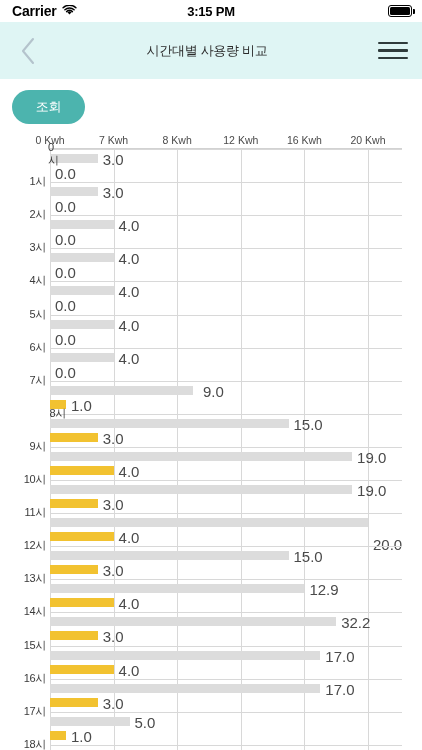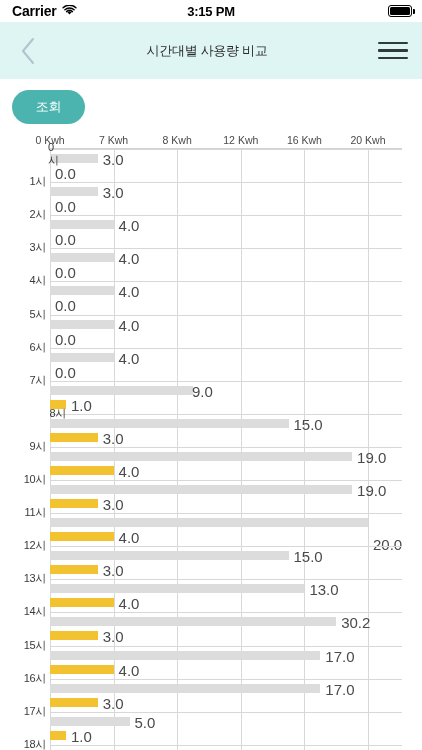--- a/index.html
+++ b/index.html
@@ -201,21 +201,21 @@
       <div class="hline" style="top: 165.5px;"></div>
       <div class="bar bar-gray" style="top: 170.5px; height: 9px; width: 63.6px; background: rgb(220, 220, 220);"></div>
       <div class="bar-val" style="left: 68.6px; top: 167.5px;">4.0</div>
       <div class="bar-val" style="left: 5px; top: 181.5px;">0.0</div>
       <div class="hline" style="top: 198.6px;"></div>
       <div class="bar bar-gray" style="top: 203.6px; height: 9px; width: 63.6px; background: rgb(220, 220, 220);"></div>
       <div class="bar-val" style="left: 68.6px; top: 200.6px;">4.0</div>
       <div class="bar-val" style="left: 5px; top: 214.6px;">0.0</div>
       <div class="hline" style="top: 231.7px;"></div>
       <div class="bar bar-gray" style="top: 236.7px; height: 9px; width: 143.1px; background: rgb(220, 220, 220);"></div>
-      <div class="bar-val" style="left: 142px; top: 233.7px;">9.0</div>
+      <div class="bar-val" style="left: 153px; top: 233.7px;">9.0</div>
       <div class="bar bar-yellow" style="top: 250.7px; height: 9px; width: 15.9px; background: rgb(242, 194, 48);"></div>
       <div class="bar-val" style="left: 20.9px; top: 247.7px;">1.0</div>
       <div class="hline" style="top: 264.8px;"></div>
       <div class="bar bar-gray" style="top: 269.8px; height: 9px; width: 238.5px; background: rgb(220, 220, 220);"></div>
       <div class="bar-val" style="left: 243.5px; top: 266.8px;">15.0</div>
       <div class="bar bar-yellow" style="top: 283.8px; height: 9px; width: 47.7px; background: rgb(242, 194, 48);"></div>
       <div class="bar-val" style="left: 52.7px; top: 280.8px;">3.0</div>
       <div class="hline" style="top: 297.9px;"></div>
       <div class="bar bar-gray" style="top: 302.9px; height: 9px; width: 302.1px; background: rgb(220, 220, 220);"></div>
       <div class="bar-val" style="left: 307.1px; top: 299.9px;">19.0</div>
@@ -231,26 +231,26 @@
       <div class="bar-val" style="left: 323px; top: 387px;">20.0</div>
       <div class="bar bar-yellow" style="top: 383.1px; height: 9px; width: 63.6px; background: rgb(242, 194, 48);"></div>
       <div class="bar-val" style="left: 68.6px; top: 380.1px;">4.0</div>
       <div class="hline" style="top: 397.2px;"></div>
       <div class="bar bar-gray" style="top: 402.2px; height: 9px; width: 238.5px; background: rgb(220, 220, 220);"></div>
       <div class="bar-val" style="left: 243.5px; top: 399.2px;">15.0</div>
       <div class="bar bar-yellow" style="top: 416.2px; height: 9px; width: 47.7px; background: rgb(242, 194, 48);"></div>
       <div class="bar-val" style="left: 52.7px; top: 413.2px;">3.0</div>
       <div class="hline" style="top: 430.3px;"></div>
       <div class="bar bar-gray" style="top: 435.3px; height: 9px; width: 254.4px; background: rgb(220, 220, 220);"></div>
-      <div class="bar-val" style="left: 259.4px; top: 432.3px;">13.0</div>
+      <div class="bar-val" style="left: 259.4px; top: 432.3px;">12.9</div>
       <div class="bar bar-yellow" style="top: 449.3px; height: 9px; width: 63.6px; background: rgb(242, 194, 48);"></div>
       <div class="bar-val" style="left: 68.6px; top: 446.3px;">4.0</div>
       <div class="hline" style="top: 463.4px;"></div>
       <div class="bar bar-gray" style="top: 468.4px; height: 9px; width: 286.2px; background: rgb(220, 220, 220);"></div>
-      <div class="bar-val" style="left: 291.2px; top: 465.4px;">30.2</div>
+      <div class="bar-val" style="left: 291.2px; top: 465.4px;">32.2</div>
       <div class="bar bar-yellow" style="top: 482.4px; height: 9px; width: 47.7px; background: rgb(242, 194, 48);"></div>
       <div class="bar-val" style="left: 52.7px; top: 479.4px;">3.0</div>
       <div class="hline" style="top: 496.5px;"></div>
       <div class="bar bar-gray" style="top: 501.5px; height: 9px; width: 270.3px; background: rgb(220, 220, 220);"></div>
       <div class="bar-val" style="left: 275.3px; top: 498.5px;">17.0</div>
       <div class="bar bar-yellow" style="top: 515.5px; height: 9px; width: 63.6px; background: rgb(242, 194, 48);"></div>
       <div class="bar-val" style="left: 68.6px; top: 512.5px;">4.0</div>
       <div class="hline" style="top: 529.6px;"></div>
       <div class="bar bar-gray" style="top: 534.6px; height: 9px; width: 270.3px; background: rgb(220, 220, 220);"></div>
       <div class="bar-val" style="left: 275.3px; top: 531.6px;">17.0</div>

